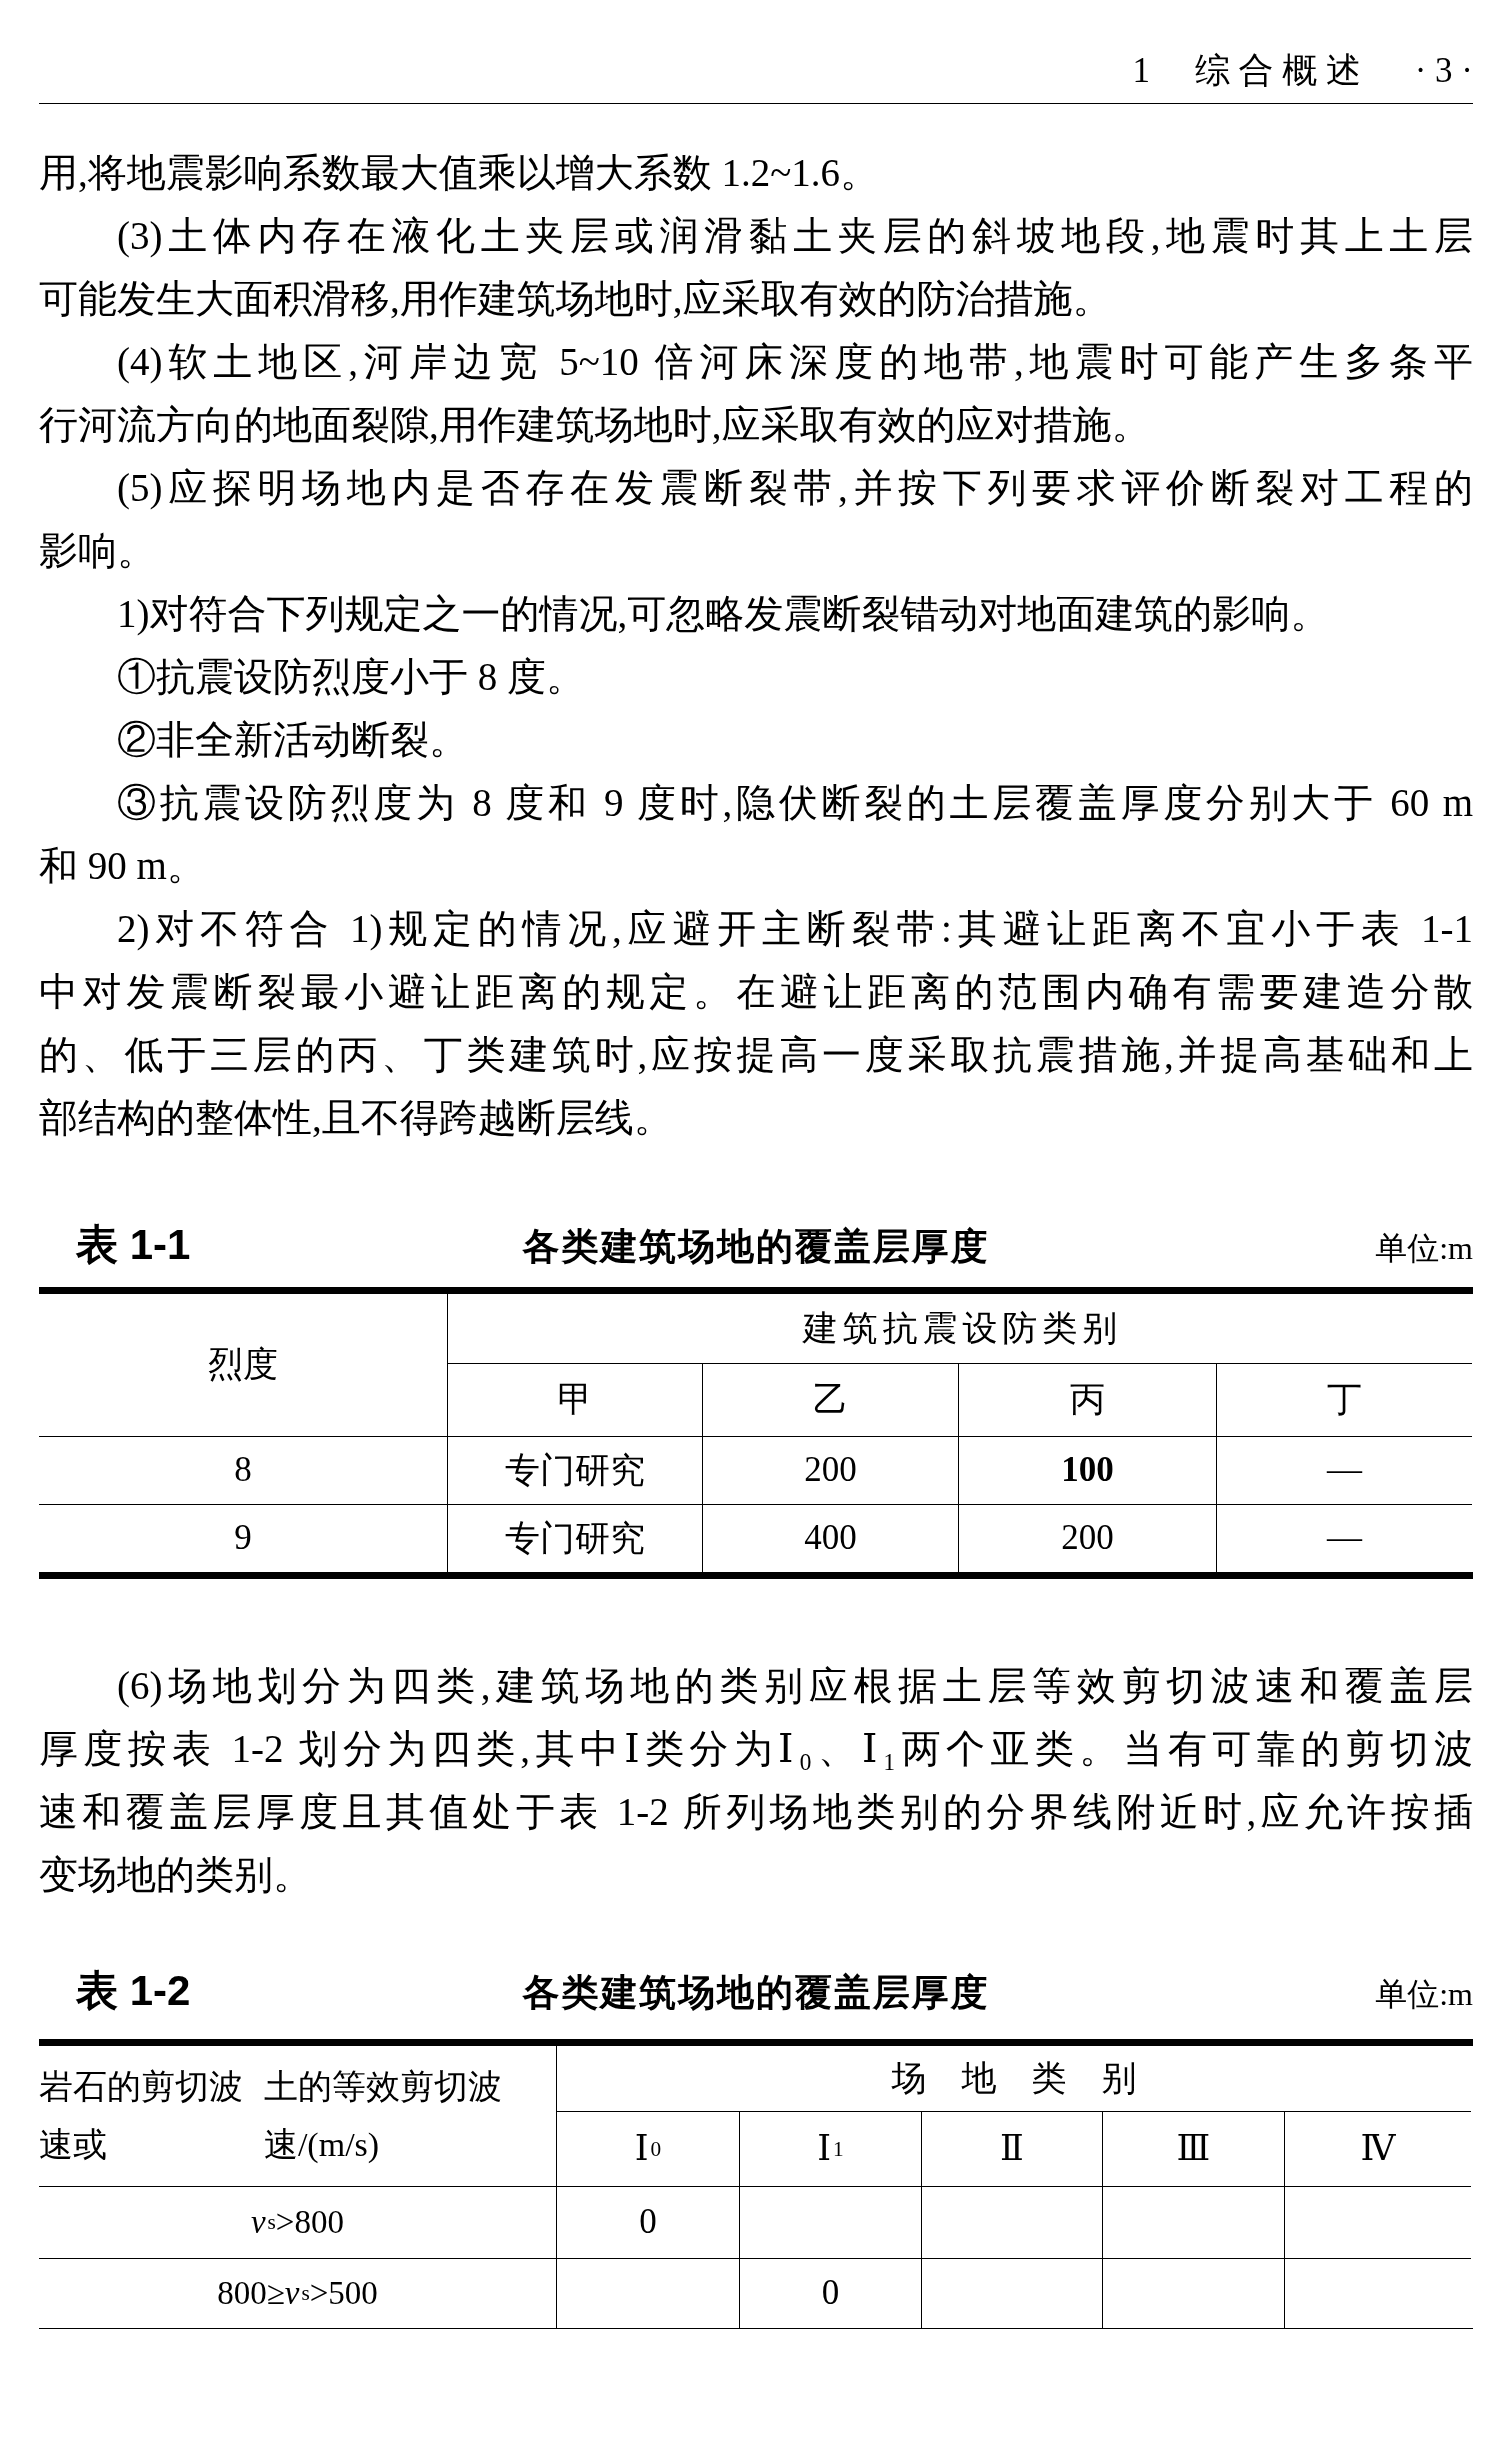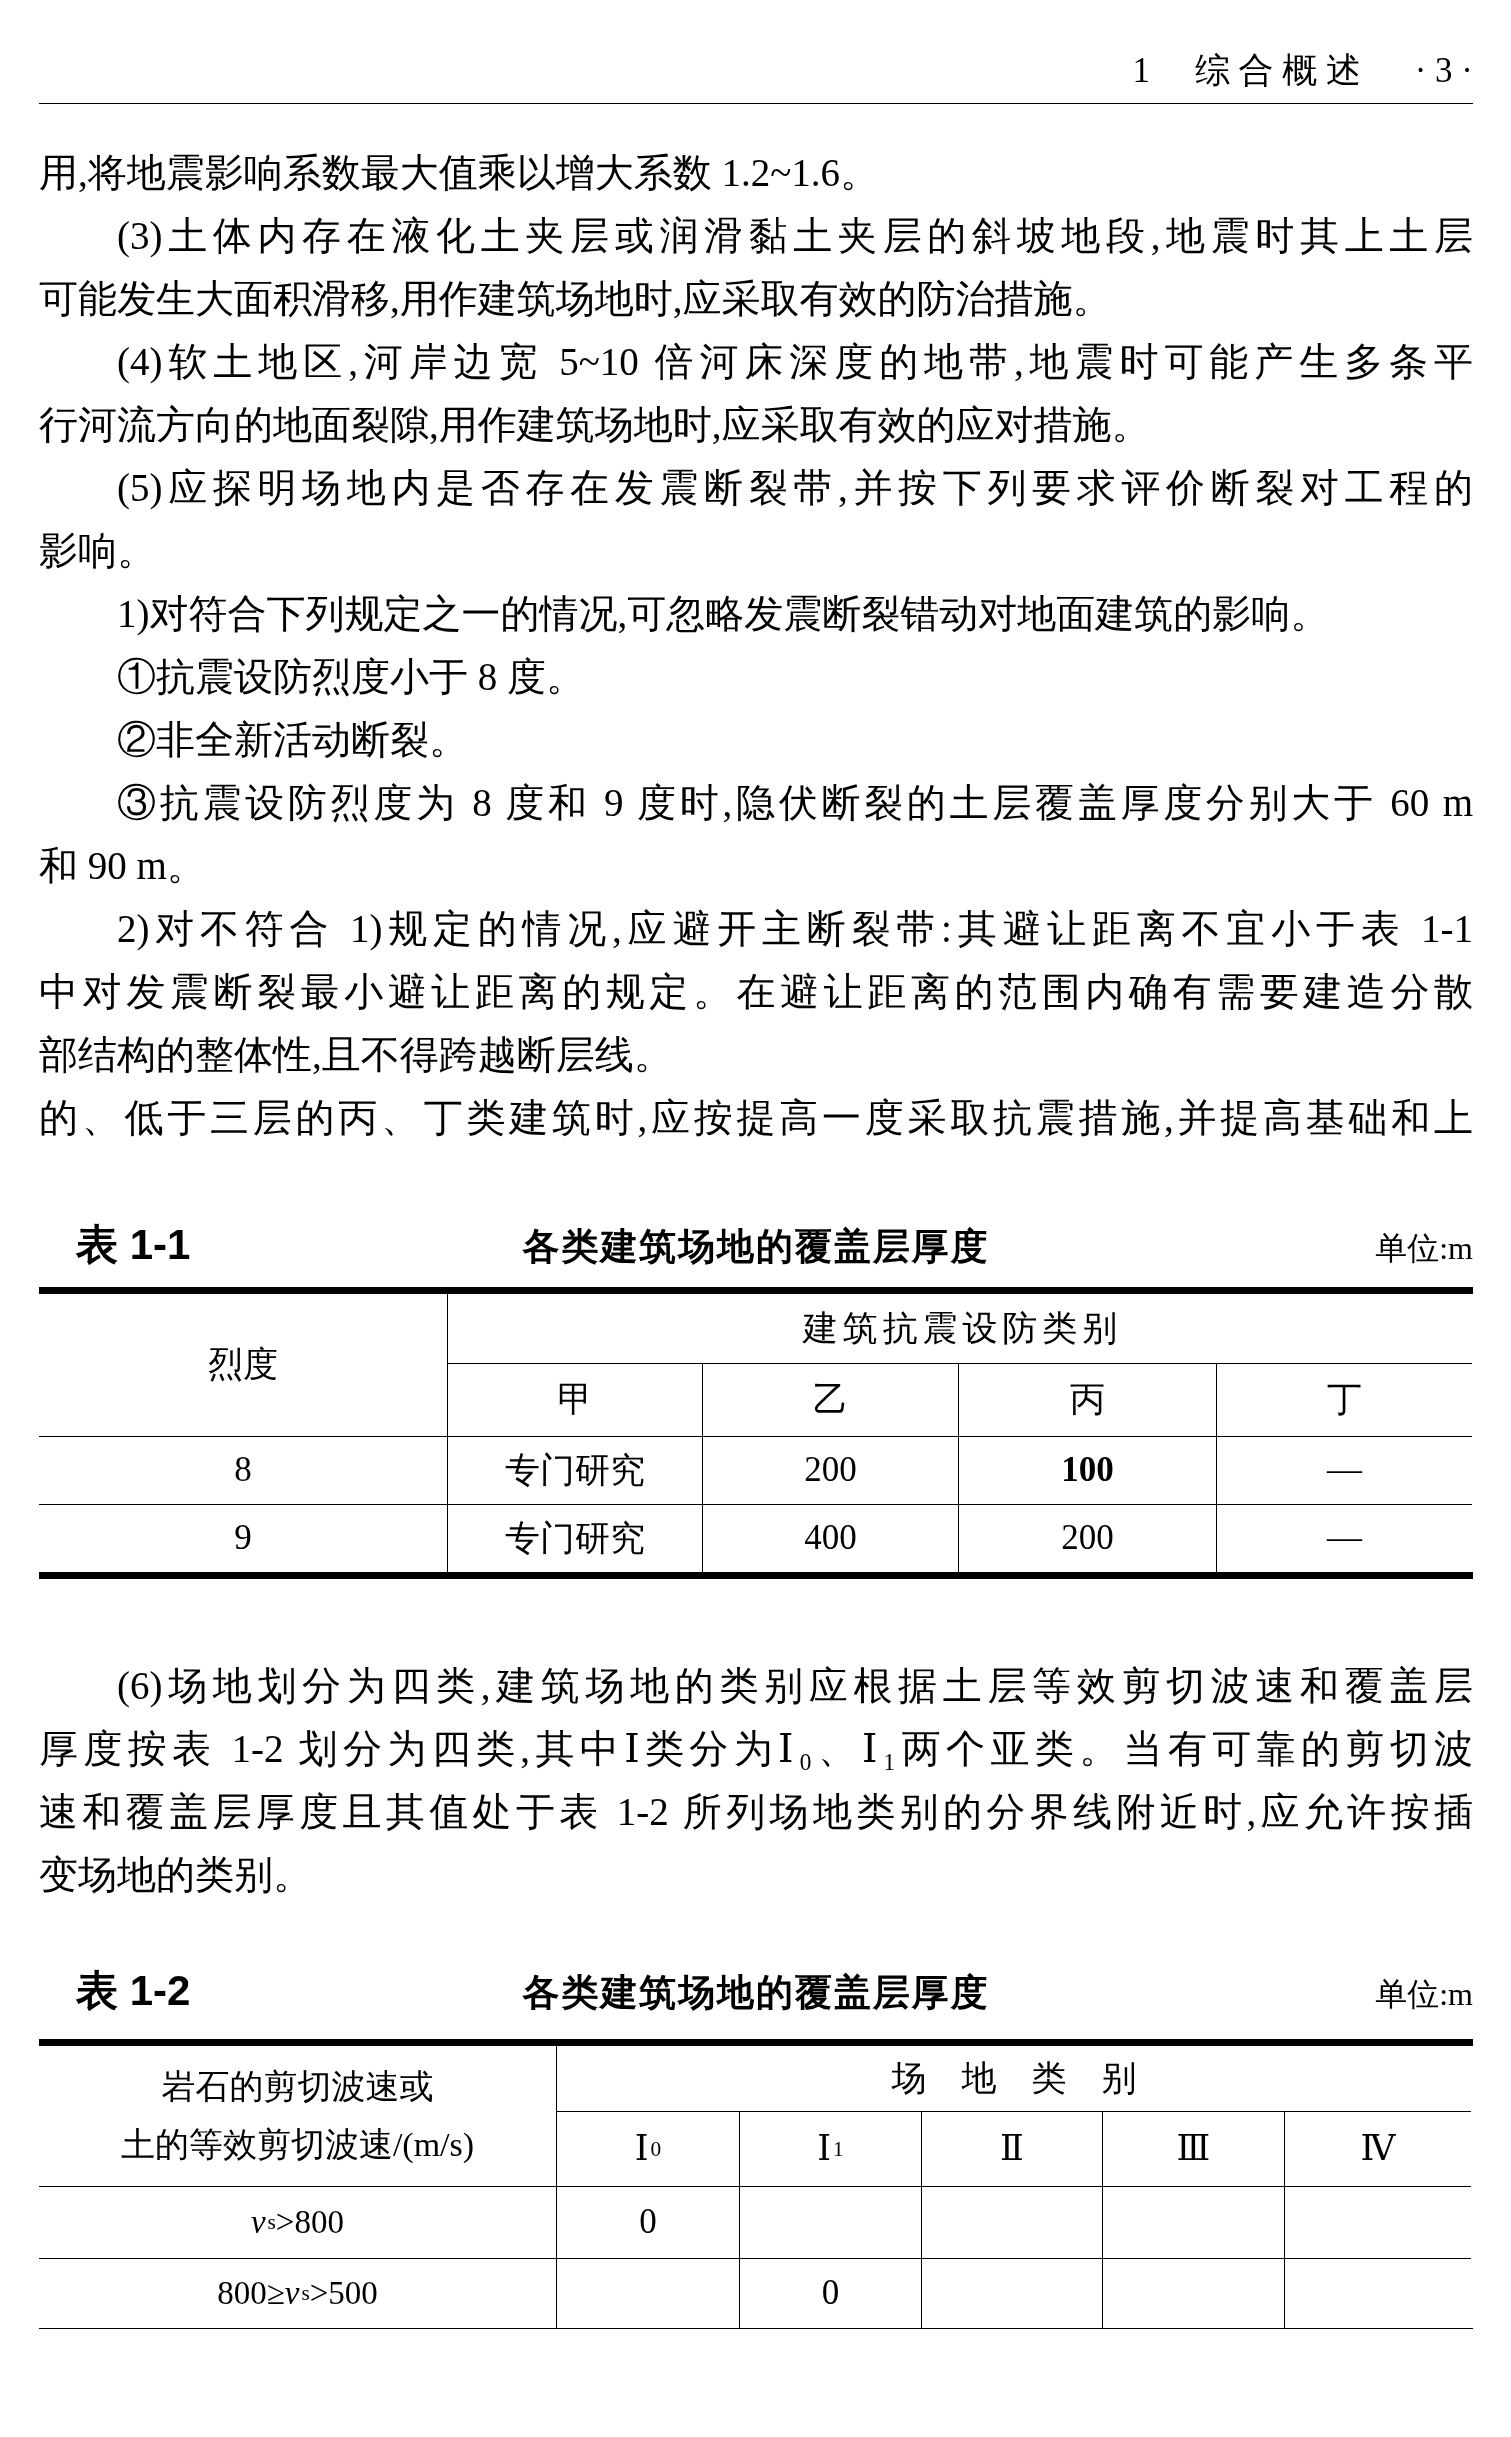--- a/index.html
+++ b/index.html
@@ -48,21 +48,21 @@
     margin-top:27px;
     grid-template-columns:518px 182px 182px 181px 182px 187px;
     grid-template-rows:66px 74px 72px 70px;
     border-bottom:1.9px solid #000;
   }
   .c{display:flex;align-items:center;justify-content:center;font-size:35px;}
   .bl{border-left:1.9px solid #000;}
   .bt{border-top:1.9px solid #000;}
   .br{border-right:1.9px solid #000;}
   .bb{border-bottom:1.9px solid #000;}
-  .corner2{flex-direction:column;line-height:58px;font-size:34px;}
+  .corner2{flex-direction:row;line-height:58px;font-size:34px;}
   .grouped{letter-spacing:35px;text-indent:35px;}
   .grouped1{letter-spacing:4.9px;text-indent:4.9px;}
   .c sub{font-size:21.3px;line-height:0;margin-left:1.9px;}
   .c i{font-family:"Liberation Serif","DejaVu Serif",serif;}
   .vlab{font-size:33px;}
 </style>
 </head>
 <body>
 
 <div class="page">
@@ -82,22 +82,22 @@
       <div class="line">行河流方向的地面裂隙,用作建筑场地时,应采取有效的应对措施。</div>
       <div class="line ind fill">(5)应探明场地内是否存在发震断裂带,并按下列要求评价断裂对工程的</div>
       <div class="line">影响。</div>
       <div class="line ind">1)对符合下列规定之一的情况,可忽略发震断裂错动对地面建筑的影响。</div>
       <div class="line ind">①抗震设防烈度小于 8 度。</div>
       <div class="line ind">②非全新活动断裂。</div>
       <div class="line ind fill">③抗震设防烈度为 8 度和 9 度时,隐伏断裂的土层覆盖厚度分别大于 60 m</div>
       <div class="line">和 90 m。</div>
       <div class="line ind fill">2)对不符合 1)规定的情况,应避开主断裂带:其避让距离不宜小于表 1-1</div>
       <div class="line fill">中对发震断裂最小避让距离的规定。在避让距离的范围内确有需要建造分散</div>
+      <div class="line fill">的、低于三层的丙、丁类建筑时,应按提高一度采取抗震措施,并提高基础和上</div>
       <div class="line">部结构的整体性,且不得跨越断层线。</div>
-      <div class="line fill">的、低于三层的丙、丁类建筑时,应按提高一度采取抗震措施,并提高基础和上</div>
     </div>
 
   <div class="tcap" id="caption1">
     <span class="tlbl">表 1-1</span>
     <span class="tttl">各类建筑场地的覆盖层厚度</span>
     <span class="tunit">单位:m</span>
   </div>
 
   <div class="tbl" id="table1-grid">
     <div class="c bb grouped1" style="grid-row:1;grid-column:2/6">建筑抗震设防类别</div>

